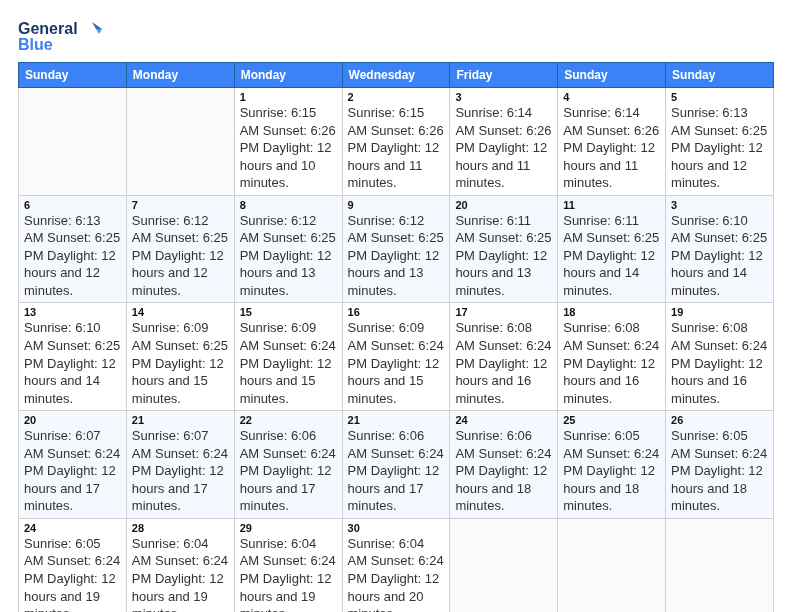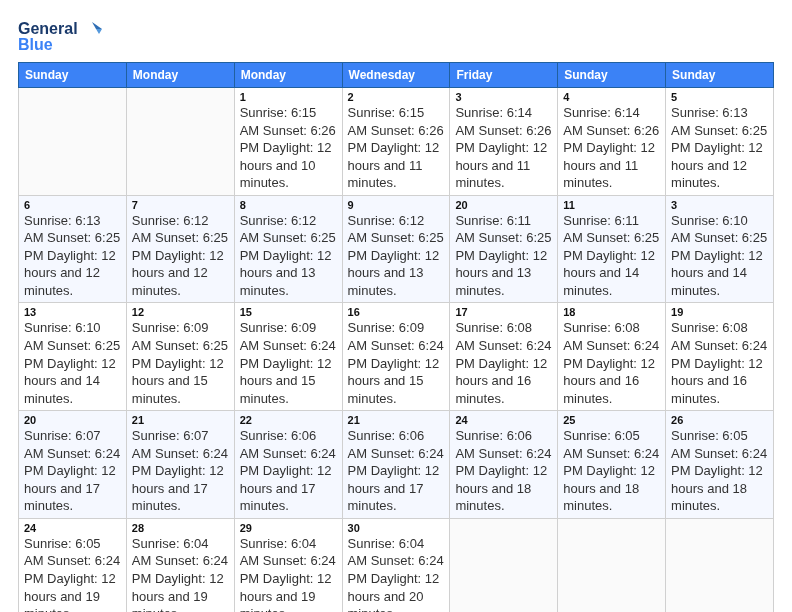--- a/index.html
+++ b/index.html
@@ -202,21 +202,21 @@
           </td>
         </tr>
         <tr>
           <td>
             <span class="day-num">13</span>
             <div class="day-info">Sunrise: 6:10 AM
 Sunset: 6:25 PM
 Daylight: 12 hours and 14 minutes.</div>
           </td>
           <td>
-            <span class="day-num">12</span>
+            <span class="day-num">14</span>
             <div class="day-info">Sunrise: 6:09 AM
 Sunset: 6:25 PM
 Daylight: 12 hours and 15 minutes.</div>
           </td>
           <td>
             <span class="day-num">15</span>
             <div class="day-info">Sunrise: 6:09 AM
 Sunset: 6:24 PM
 Daylight: 12 hours and 15 minutes.</div>
           </td>

